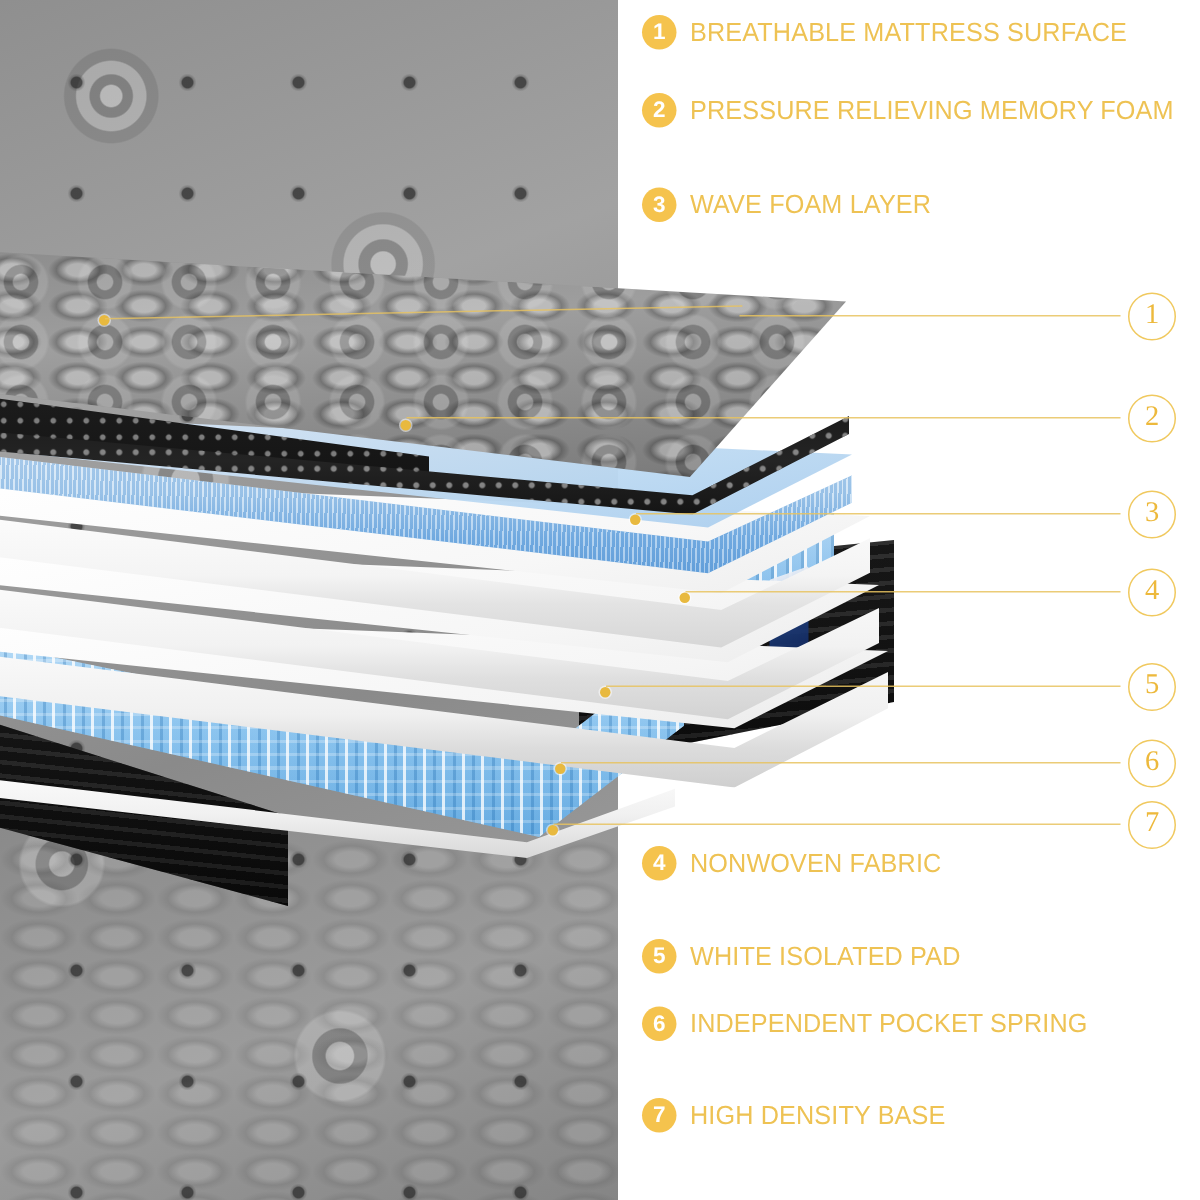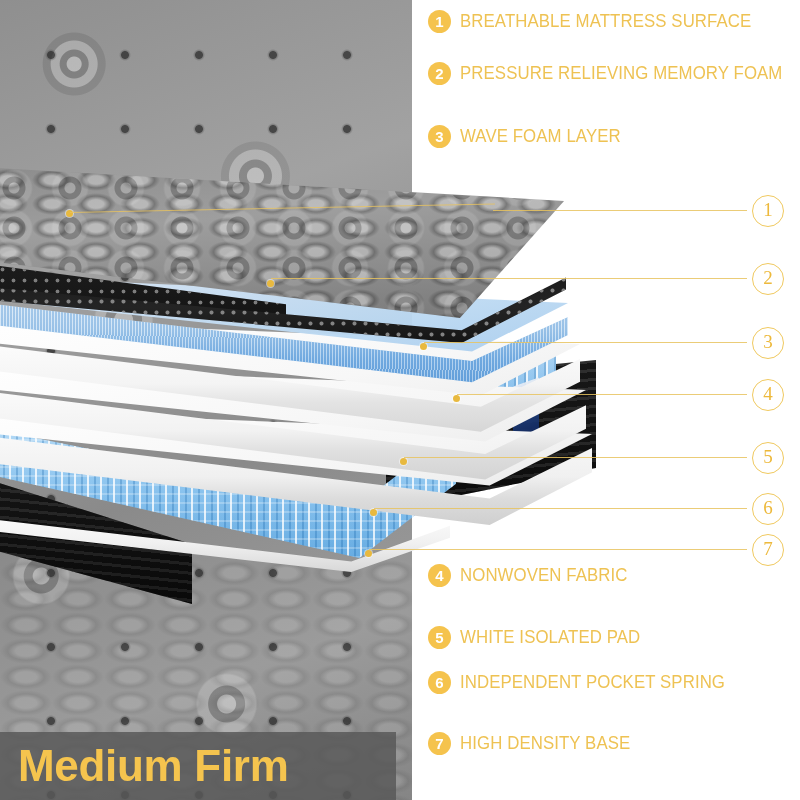--- a/index.html
+++ b/index.html
@@ -327,17 +327,14 @@
   </div>
   <div class="lab" style="left:428px;top:671px;">
     <div class="badge">6</div>
     <div class="lab-txt">INDEPENDENT POCKET SPRING</div>
   </div>
   <div class="lab" style="left:428px;top:732px;">
     <div class="badge">7</div>
     <div class="lab-txt">HIGH DENSITY BASE</div>
   </div>
 
-  <div class="firm-banner">
-    <div class="firm-txt">Medium Firm</div>
-  </div>
 
 </div>
 
 </body></html>

